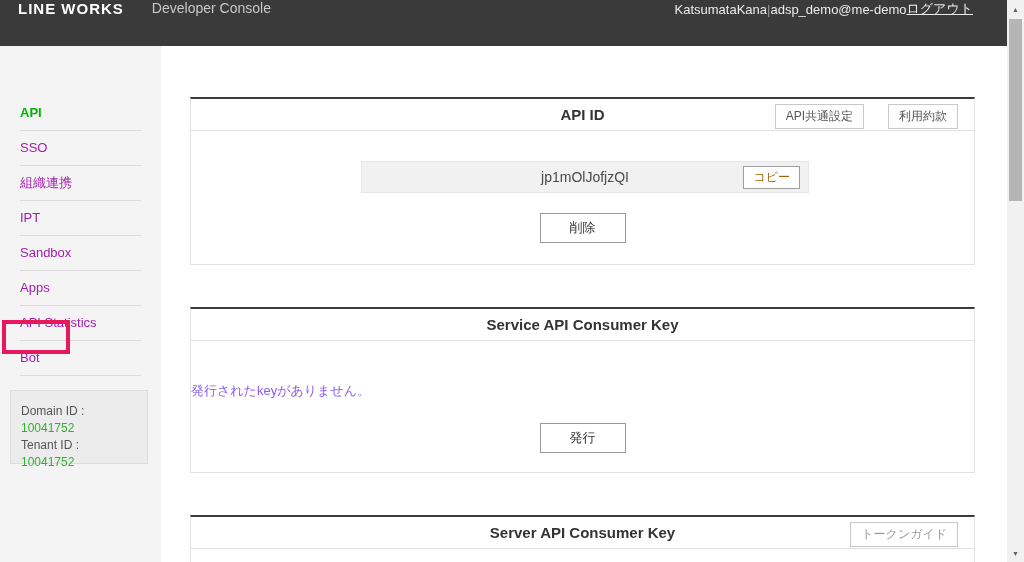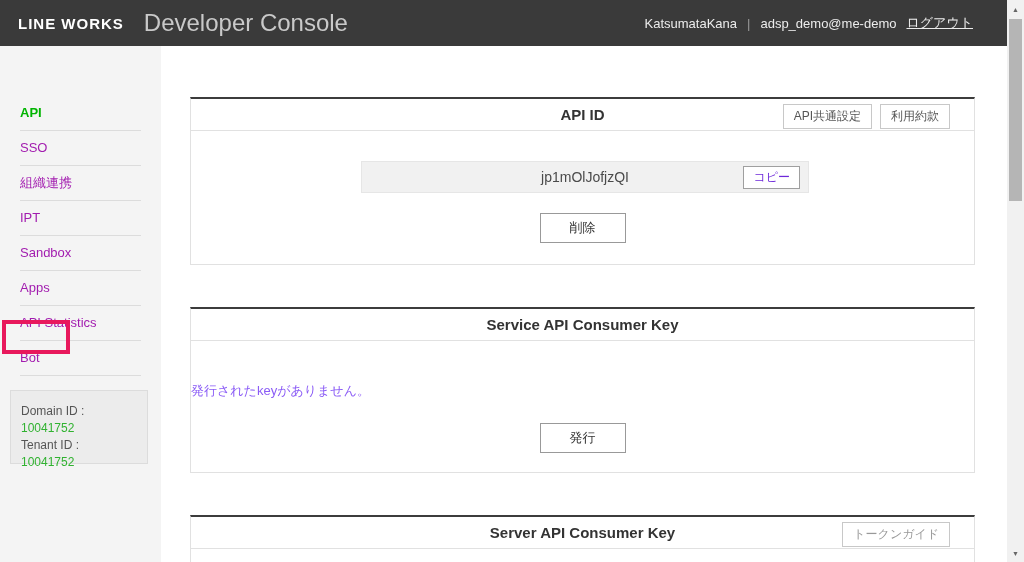--- a/index.html
+++ b/index.html
@@ -2,24 +2,24 @@
 <html><head>
 <meta charset="utf-8">
 <style>
   * { margin:0; padding:0; box-sizing:border-box; }
   html,body { width:1024px; height:562px; overflow:hidden;
     font-family:"Liberation Sans","DejaVu Sans",sans-serif; background:#fff; }
   #app { position:relative; width:1024px; height:562px; overflow:hidden; background:#fff; }
 
   
   #topbar { position:absolute; left:0; top:0; width:1007px; height:46px;
-    background:#3a3a3a; display:flex; align-items:center; padding:0 18px; z-index:5; }
+    background:#3a3a3a; display:flex; align-items:flex-start; padding:0 18px; z-index:5; }
   .logo { color:#fff; font-weight:bold; font-size:15px; letter-spacing:1px; white-space:nowrap; }
-  .console-title { color:#c9c9c9; font-size:24px; font-weight:300; margin-left:20px; white-space:nowrap; }
-  .topbar-right { margin-left:auto; display:flex; align-items:center; gap:10px;
+  .console-title { color:#c9c9c9; font-size:14px; font-weight:300; margin-left:28px; white-space:nowrap; }
+  .topbar-right { margin-left:auto; display:flex; align-items:center; gap:0;
     color:#ececec; font-size:13px; padding-right:16px; }
   .topbar-sep { color:#9a9a9a; }
   .logout-link { color:#ececec; text-decoration:underline; cursor:pointer; }
 
   
   #sidebar { position:absolute; left:0; top:46px; width:161px; height:516px; background:#f4f4f4; }
   .side-title-wrap { position:absolute; left:20px; top:18px; width:122px;
     border-bottom:2px solid #2e2e2e; padding-bottom:9px; }
   .side-title { font-size:17px; font-weight:bold; color:#222; }
   .side-menu { position:absolute; left:20px; top:50px; width:121px; }
@@ -35,31 +35,31 @@
   .domain-value { color:#30b230; }
 
   
   #main { position:absolute; left:161px; top:46px; width:846px; height:516px;
     background:#fff; overflow:hidden; }
   .panel { position:absolute; left:29px; width:785px; background:#fff;
     border:1px solid #e1e1e1; border-top:2px solid #3c3c3c; }
   .panel-header { position:relative; height:32px; border-bottom:1px solid #e1e1e1;
     display:flex; align-items:center; justify-content:center; }
   .panel-title { font-size:15px; font-weight:bold; color:#333; }
-  .panel-header-btns { position:absolute; right:24px; top:5px; display:flex; gap:8px;margin-left:21px; }
+  .panel-header-btns { position:absolute; right:16px; top:5px; display:flex; gap:24px;margin-left:21px; }
   .btn { background:#fff; border:1px solid #c8c8c8; color:#555; font-size:12px;
     padding:3px 10px; cursor:pointer; font-family:inherit; white-space:nowrap; }
   .btn.muted { color:#999; }
   #panel-apiid { top:51px; height:168px; }
   .apiid-body { position:relative; height:133px; }
   .value-bar { position:absolute; left:170px; top:30px; width:448px; height:32px;
     background:#f1f1f1; border:1px solid #e6e6e6; }
   .value-text { display:block; text-align:center; line-height:30px; font-size:14px; color:#4a4a4a; }
   .copy-btn { position:absolute; right:8px; top:4px; background:#fff; border:1px solid #9f9f9f;
-    color:#6d28d9; font-size:12px; padding:2px 9px; cursor:pointer; font-family:inherit; }
+    color:#a16207; font-size:12px; padding:2px 9px; cursor:pointer; font-family:inherit; }
   .center-btn { position:absolute; left:50%; transform:translateX(-50%); top:82px;
     background:#fff; border:1px solid #999; color:#333; font-size:13px;
     padding:5px 29px; cursor:pointer; font-family:inherit; white-space:nowrap; }
   #panel-service { top:261px; height:166px; }
   .service-body { position:relative; height:131px; }
   .empty-msg { position:absolute; top:41px; width:100%; text-align:left;
     font-size:13px; color:#8b5cf6; }
   #panel-server { top:469px; height:120px; }
 
   

